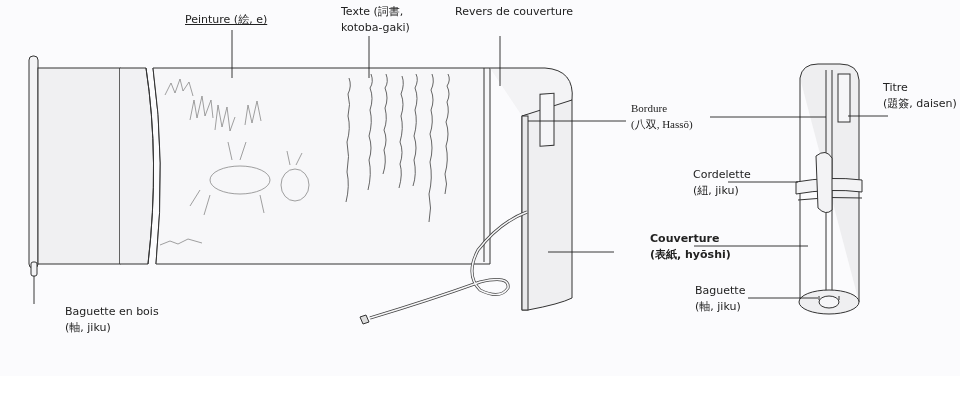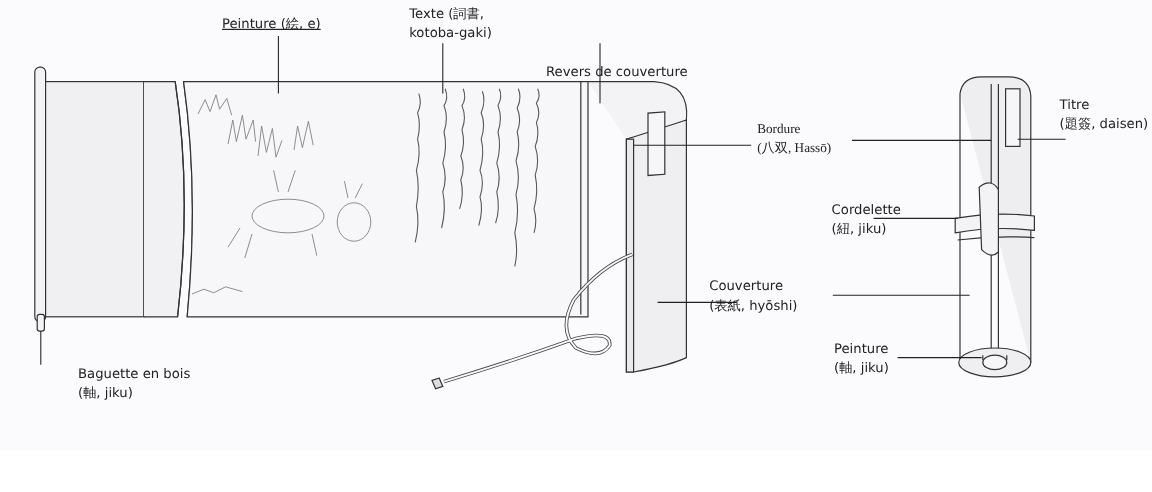--- a/index.html
+++ b/index.html
@@ -98,39 +98,39 @@
   </g>
 </svg>
 
 <div class="lbl" style="left:185px;top:12px;text-decoration:underline;">
   <span>Peinture (絵, e)</span>
 </div>
 <div class="lbl" style="left:341px;top:4px;">
   <span>Texte (詞書,</span>
   <span>kotoba-gaki)</span>
 </div>
-<div class="lbl" style="left:455px;top:4px;margin-top:48px;">
+<div class="lbl" style="left:455px;top:4px;">
   <span>Revers de couverture</span>
 </div>
 <div class="lbl" style="left:631px;top:100px;font-family:Liberation Serif, serif;">
   <span>Bordure</span>
   <span>(八双, Hassō)</span>
 </div>
 <div class="lbl" style="left:883px;top:80px;">
   <span>Titre</span>
   <span>(題簽, daisen)</span>
 </div>
 <div class="lbl" style="left:693px;top:167px;">
   <span>Cordelette</span>
   <span>(紐, jiku)</span>
 </div>
-<div class="lbl" style="left:591px;top:231px;">
+<div class="lbl" style="left:650px;top:231px;font-weight:bold;">
   <span>Couverture</span>
   <span>(表紙, hyōshi)</span>
 </div>
 <div class="lbl" style="left:695px;top:283px;">
-  <span>Peinture</span>
+  <span>Baguette</span>
   <span>(軸, jiku)</span>
 </div>
 <div class="lbl" style="left:20px;top:304px;margin-left:45px;">
   <span>Baguette en bois</span>
   <span>(軸, jiku)</span>
 </div>
 
 </body></html>

